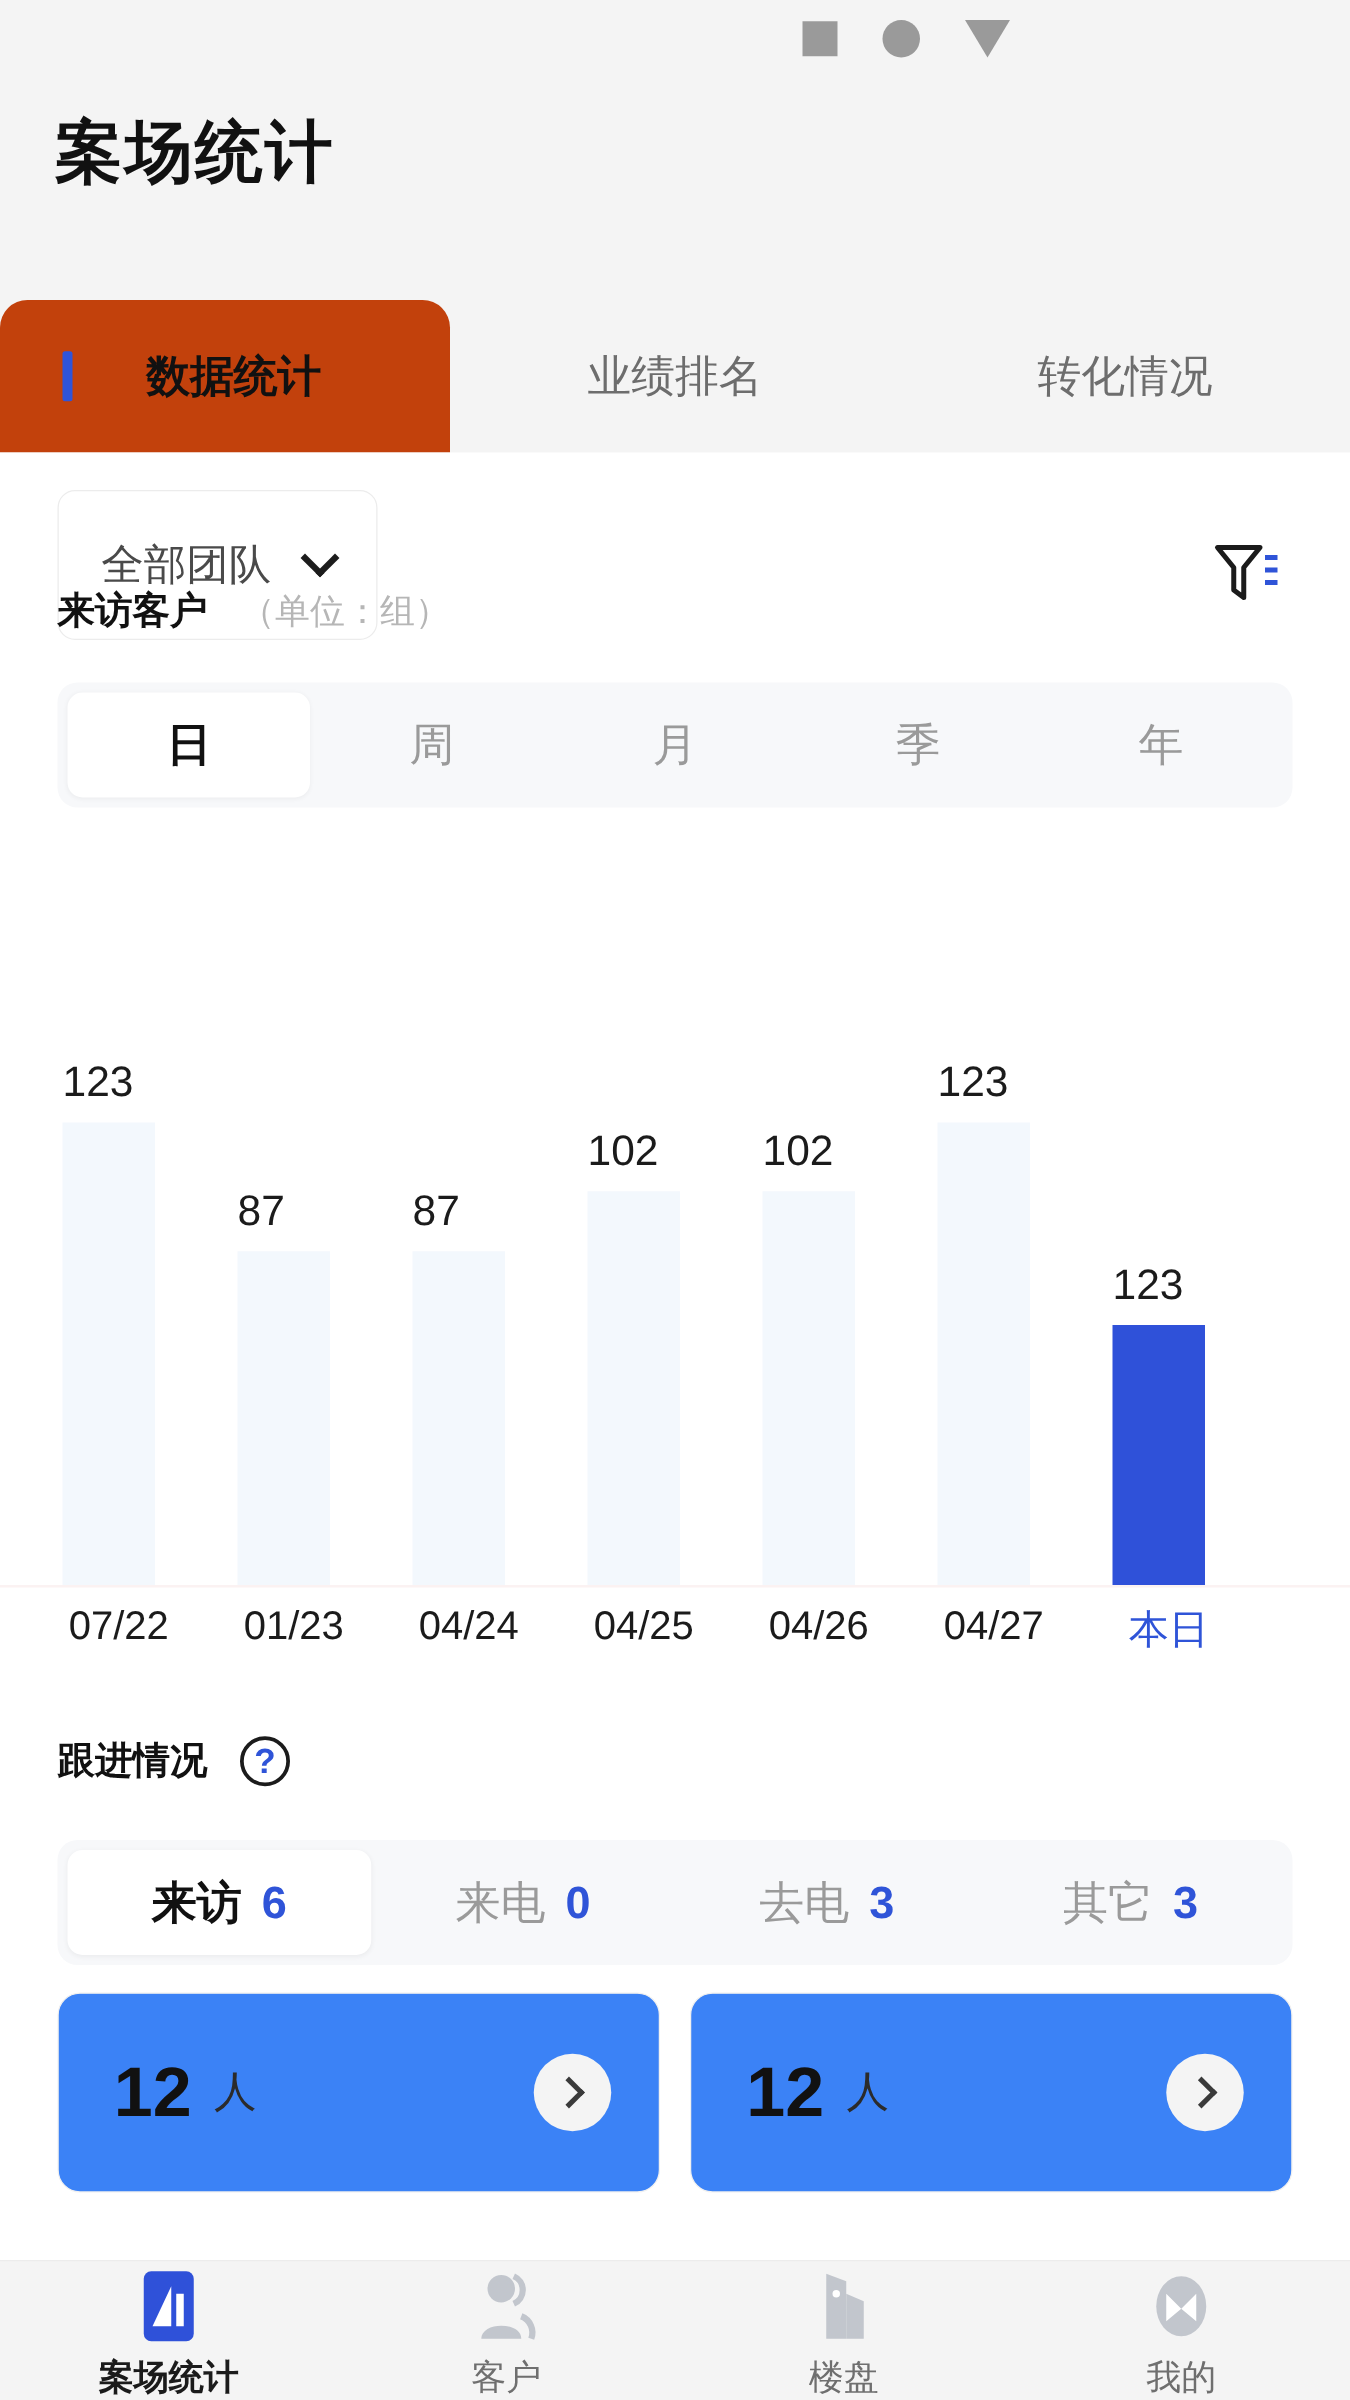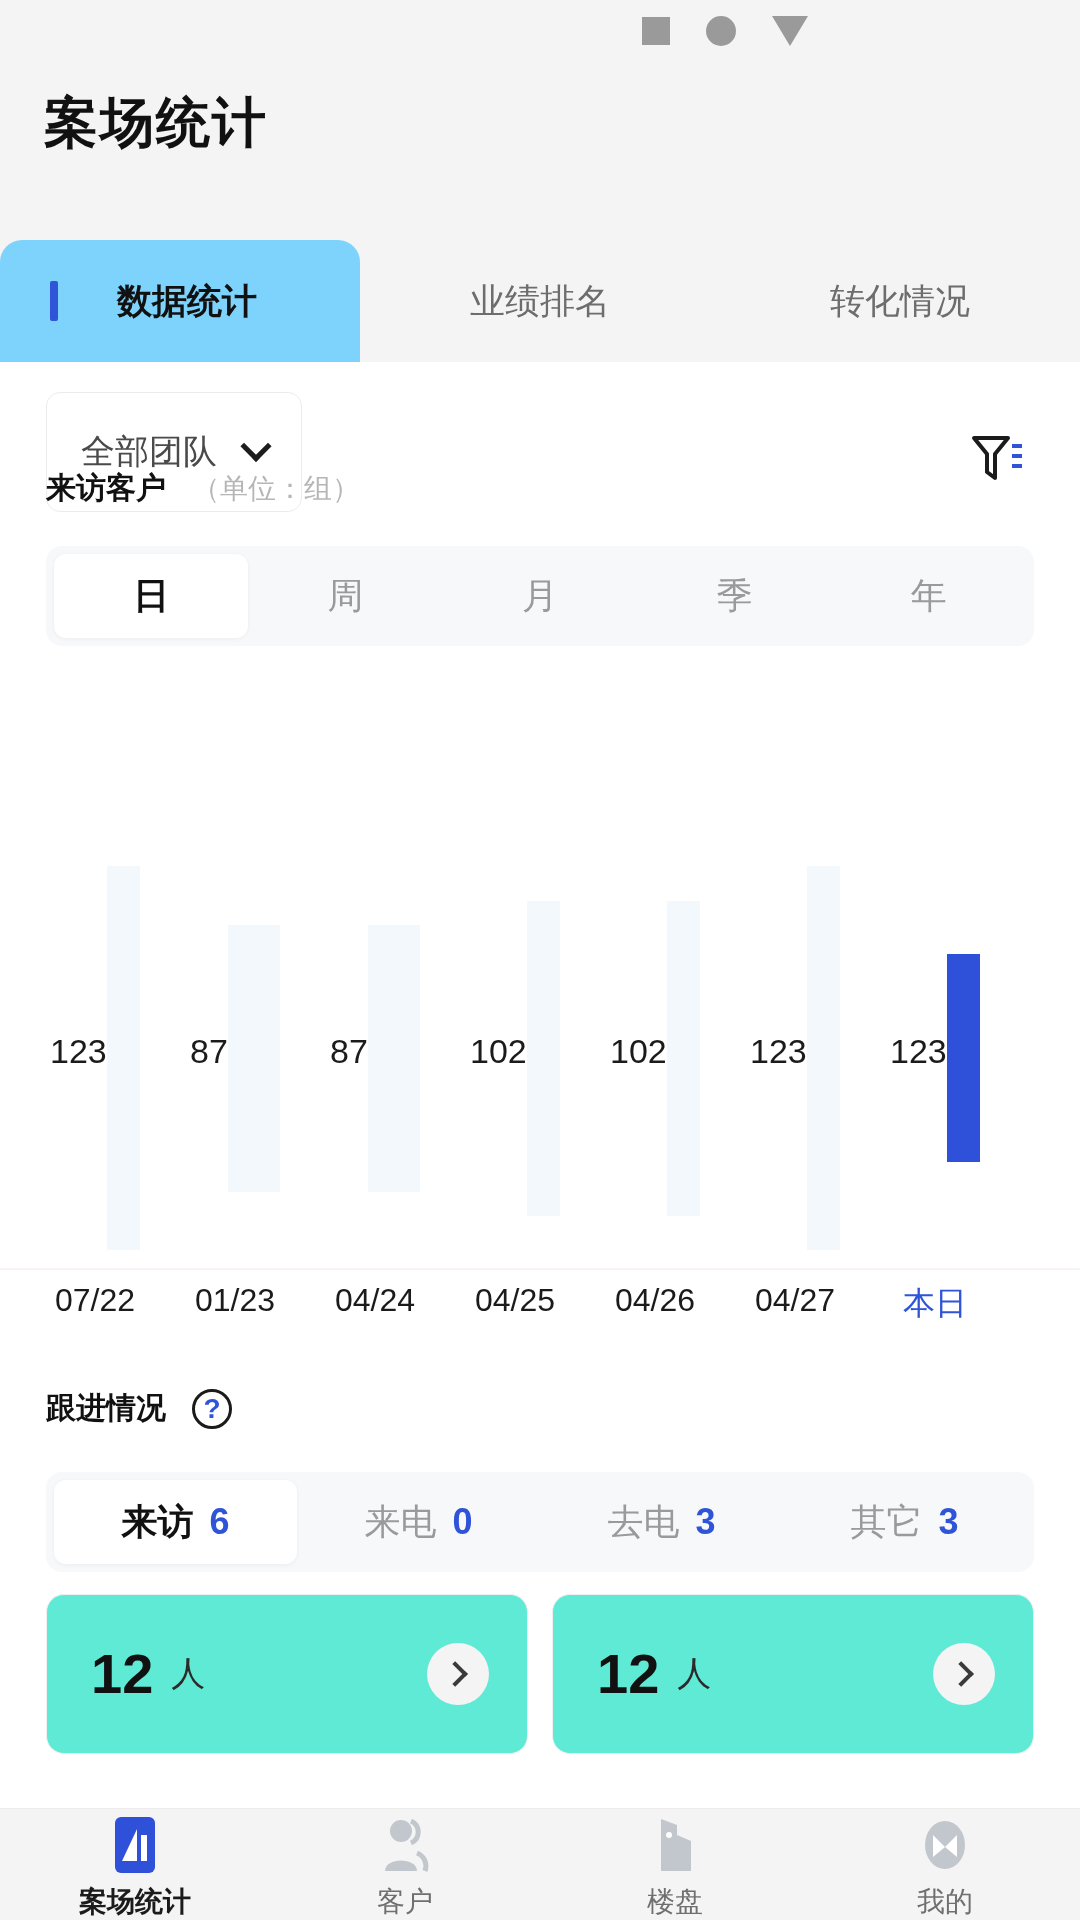--- a/index.html
+++ b/index.html
@@ -42,21 +42,21 @@
   .tabs {
     position: absolute; top: 240px; left: 0; width: 1080px; height: 122px;
     display: flex; align-items: stretch;
   }
   .tab {
     flex: 1 1 0;
     display: flex; align-items: center; justify-content: center;
     font-size: 35px; color: #6d6d6d; position: relative;
   }
   .tab.active {
-    background: #7dd3fc;
+    background: #c2410c;
     border-top-left-radius: 22px;
     border-top-right-radius: 22px;
     color: #111; font-weight: 700;
   }
   .tab.active .tab-label { padding-left: 14px; }
   .tab-accent {
     position: absolute; left: 50px; top: 50%; transform: translateY(-50%);
     width: 8px; height: 40px; background: #2f54d8; border-radius: 2px;
   }
 
@@ -115,21 +115,21 @@
   
   .chart {
     position: absolute; left: 0; top: 0; width: 1080px; height: 420px;
   }
   .chart-baseline {
     position: absolute; left: 0; bottom: 0; width: 1080px; height: 2px;
     background: #fbf2f2;
   }
   .bar-col {
     position: absolute; bottom: 2px; width: 90px;
-    display: flex; flex-direction: row; align-items: center; justify-content: flex-end;
+    display: flex; flex-direction: column; justify-content: flex-end;
     height: 100%;
   }
   .bar-val {
     font-size: 34px; color: #1b1b1b; margin-bottom: 14px; line-height: 36px;
   }
   .bar {
     width: 74px; background: #f3f8fd;
   }
   .bar.current { background: #2f51d9; }
 
@@ -152,21 +152,21 @@
     align-self: center;
   }
   .seg-follow { display: flex; align-items: center; justify-content: center; gap: 16px; }
   .seg-follow .num { color: #2f54d8; font-weight: 700; }
 
   .cards {
     position: absolute; left: 46px; width: 988px; height: 160px;
     display: flex; gap: 24px;
   }
   .card {
-    flex: 1 1 0; background: #5eead4; border: 1px solid #f0f0f0;
+    flex: 1 1 0; background: #3b82f6; border: 1px solid #f0f0f0;
     border-radius: 18px; position: relative;
     display: flex; align-items: center; padding-left: 44px; gap: 18px;
     overflow: hidden;
   }
   .card-num { font-size: 56px; font-weight: 700; color: #111; line-height: 60px; }
   .card-unit { font-size: 34px; color: #2b2b2b; }
   .card-go {
     position: absolute; right: 38px; top: 50%; transform: translateY(-50%);
     width: 62px; height: 62px; border-radius: 50%; background: #f4f4f4;
     display: flex; align-items: center; justify-content: center;

